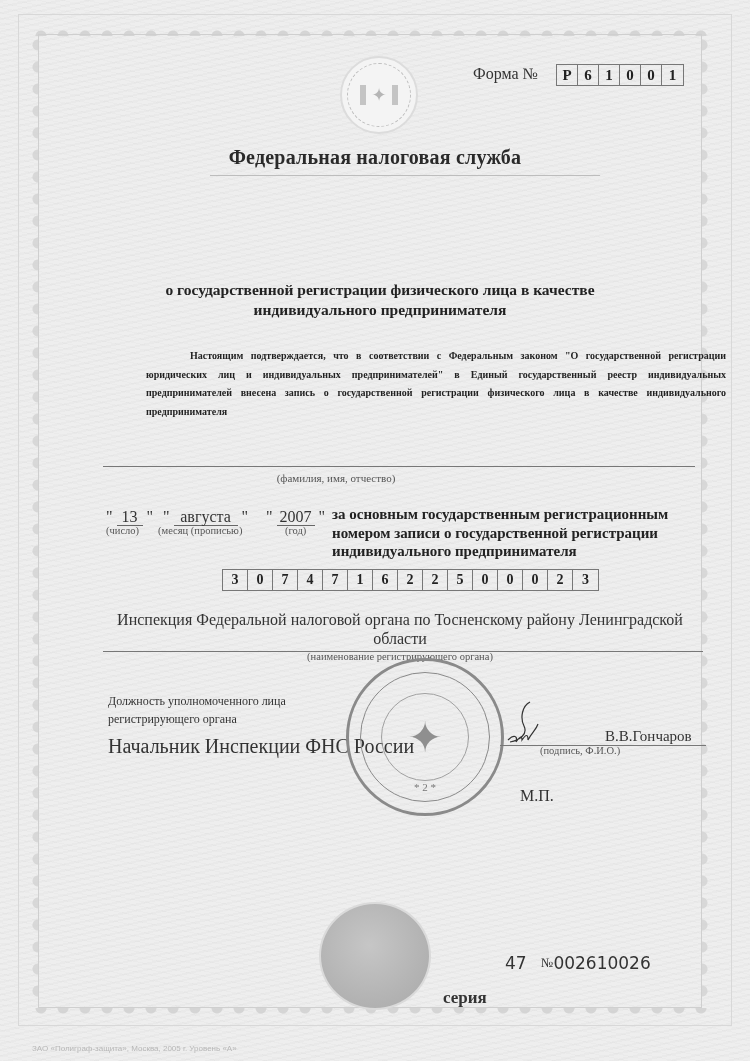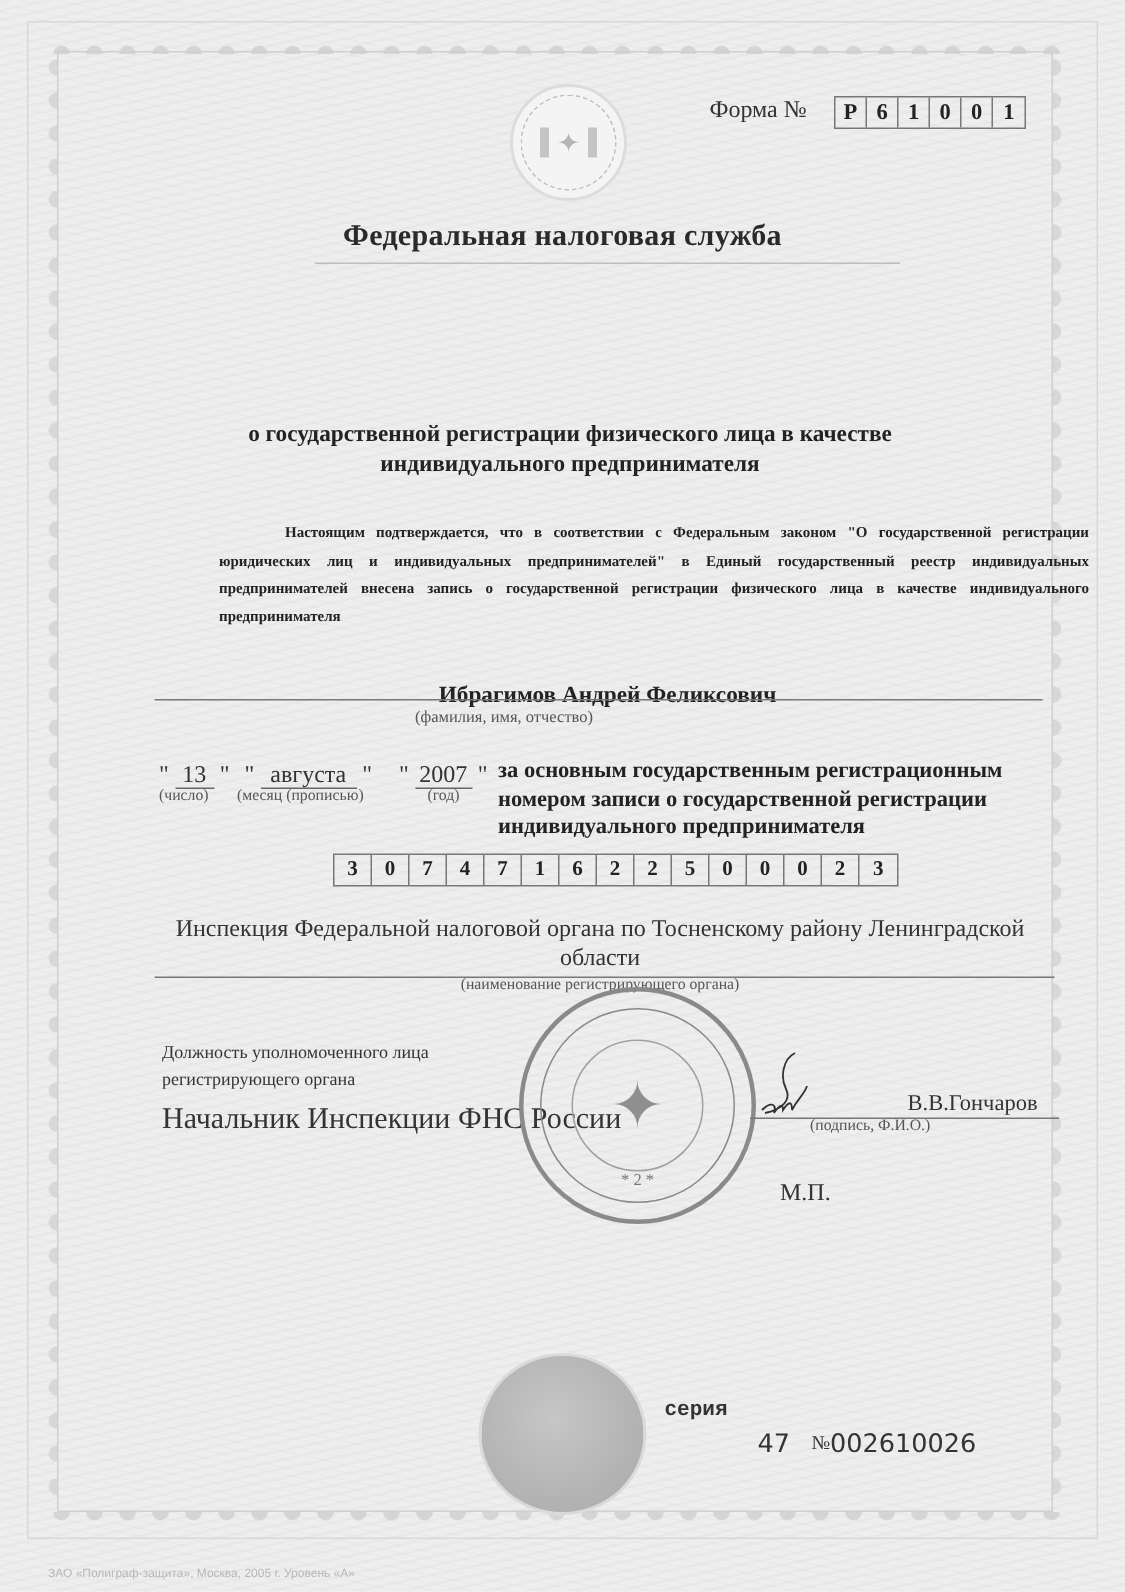--- a/index.html
+++ b/index.html
@@ -117,21 +117,21 @@
   .signer { left: 605px; top: 728px; font-size: 15px; color: #333; }
   .sign-rule { left: 500px; top: 745px; width: 206px; height: 1px; background: #777; }
   .sign-caption { left: 540px; top: 745px; font-size: 10.5px; color: #555; }
   .mp { left: 520px; top: 787px; font-size: 16px; color: #333; }
 
   .hologram {
     left: 319px; top: 902px; width: 112px; height: 108px; border-radius: 50%;
     background: radial-gradient(circle at 45% 40%, #c6c6c6 0, #b4b4b4 60%, #a9a9a9 100%);
     border: 2px solid #dadada; box-sizing: border-box;
   }
-  .series-label { left: 443px; top: 932px; font-size: 14px; font-weight: bold; color: #333; font-family: Liberation Mono, monospace; }
+  .series-label { left: 443px; top: 988px; font-size: 17px; font-weight: bold; color: #333; }
   .series-val { left: 505px; top: 953px; font-family: "DejaVu Sans", sans-serif; font-size: 17px; color: #333; }
   .serial-no { left: 541px; top: 953px; font-family: "DejaVu Sans", sans-serif; font-size: 17px; color: #333; }
   .serial-no .nsign { font-family: "Liberation Serif", serif; font-size: 13px; vertical-align: 2px; }
 
   .printer { left: 32px; top: 1044px; font-size: 8px; color: #b7b7b7; font-family: "Liberation Sans", sans-serif; }
 </style>
 </head>
 <body>
 
 <div class="sheet">
@@ -159,21 +159,20 @@
     <div class="cell">0</div>
     <div class="cell">1</div>
   </div>
 
   <div class="abs agency">Федеральная налоговая служба</div>
   <div class="abs agency-rule"></div>
   <div class="abs subtitle">о государственной регистрации физического лица в качестве индивидуального предпринимателя</div>
 
   <div class="abs para">Настоящим подтверждается, что в соответствии с Федеральным законом "О государственной регистрации юридических лиц и индивидуальных предпринимателей" в Единый государственный реестр индивидуальных предпринимателей внесена запись  о государственной регистрации физического лица в качестве индивидуального предпринимателя</div>
 
-  <div class="abs person-name">Ибрагимов Андрей Феликсович</div>
   <div class="abs name-rule"></div>
   <div class="abs name-caption">(фамилия, имя, отчество)</div>
 
   <div class="abs date-row" style="left:106px;">
     <span>"</span>
     <span class="date-val" style="width:26px;">13</span>
     <span>"</span>
   </div>
   <div class="abs date-row" style="left:163px;">
     <span>"</span>

